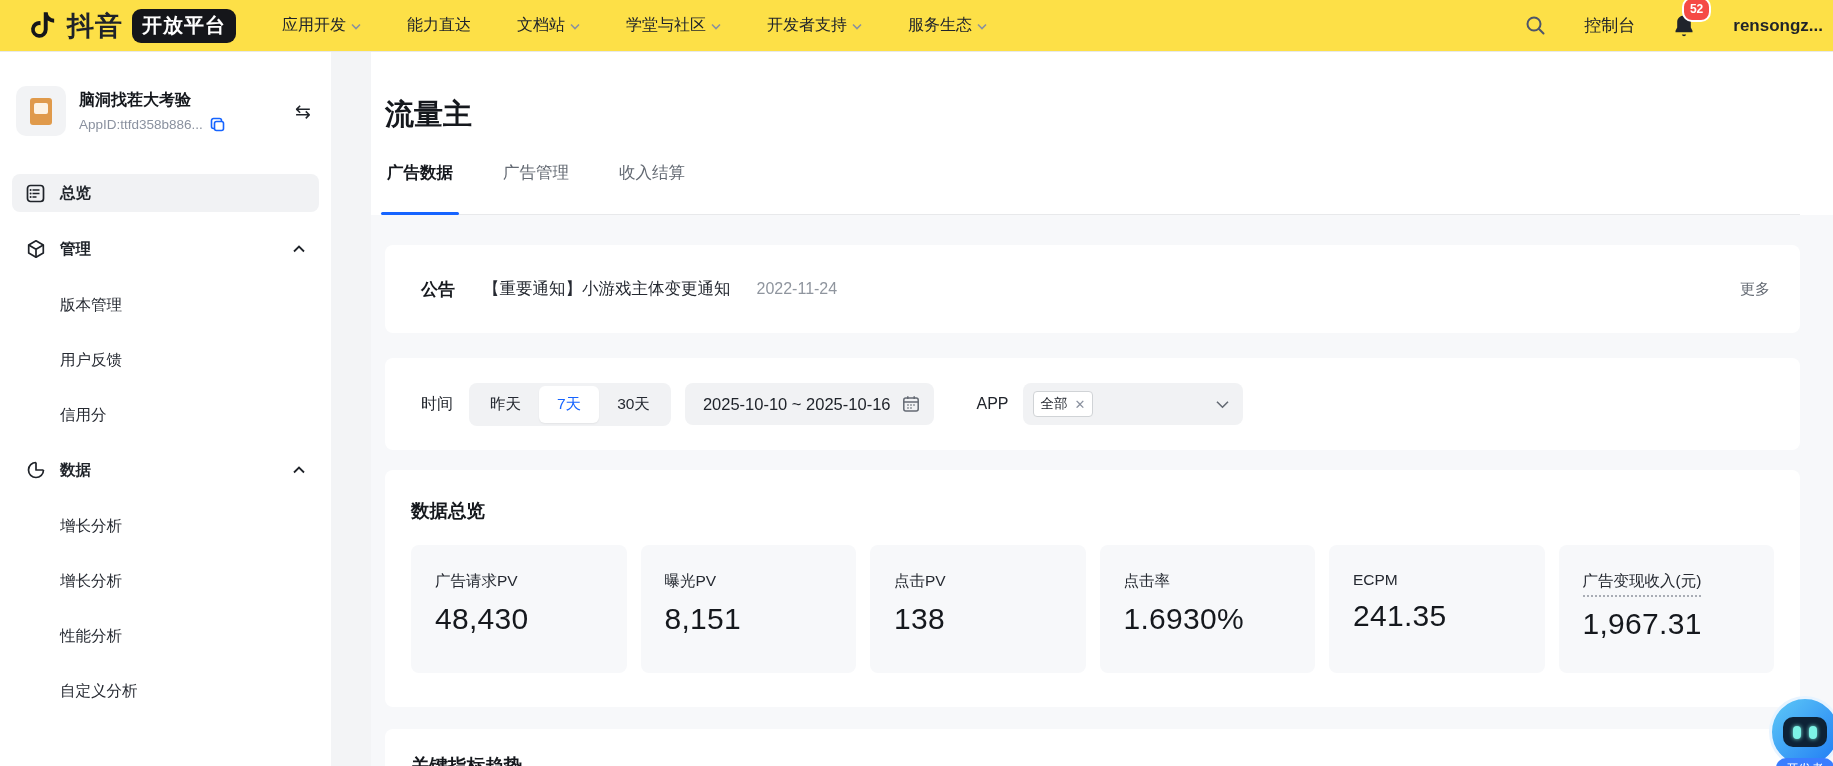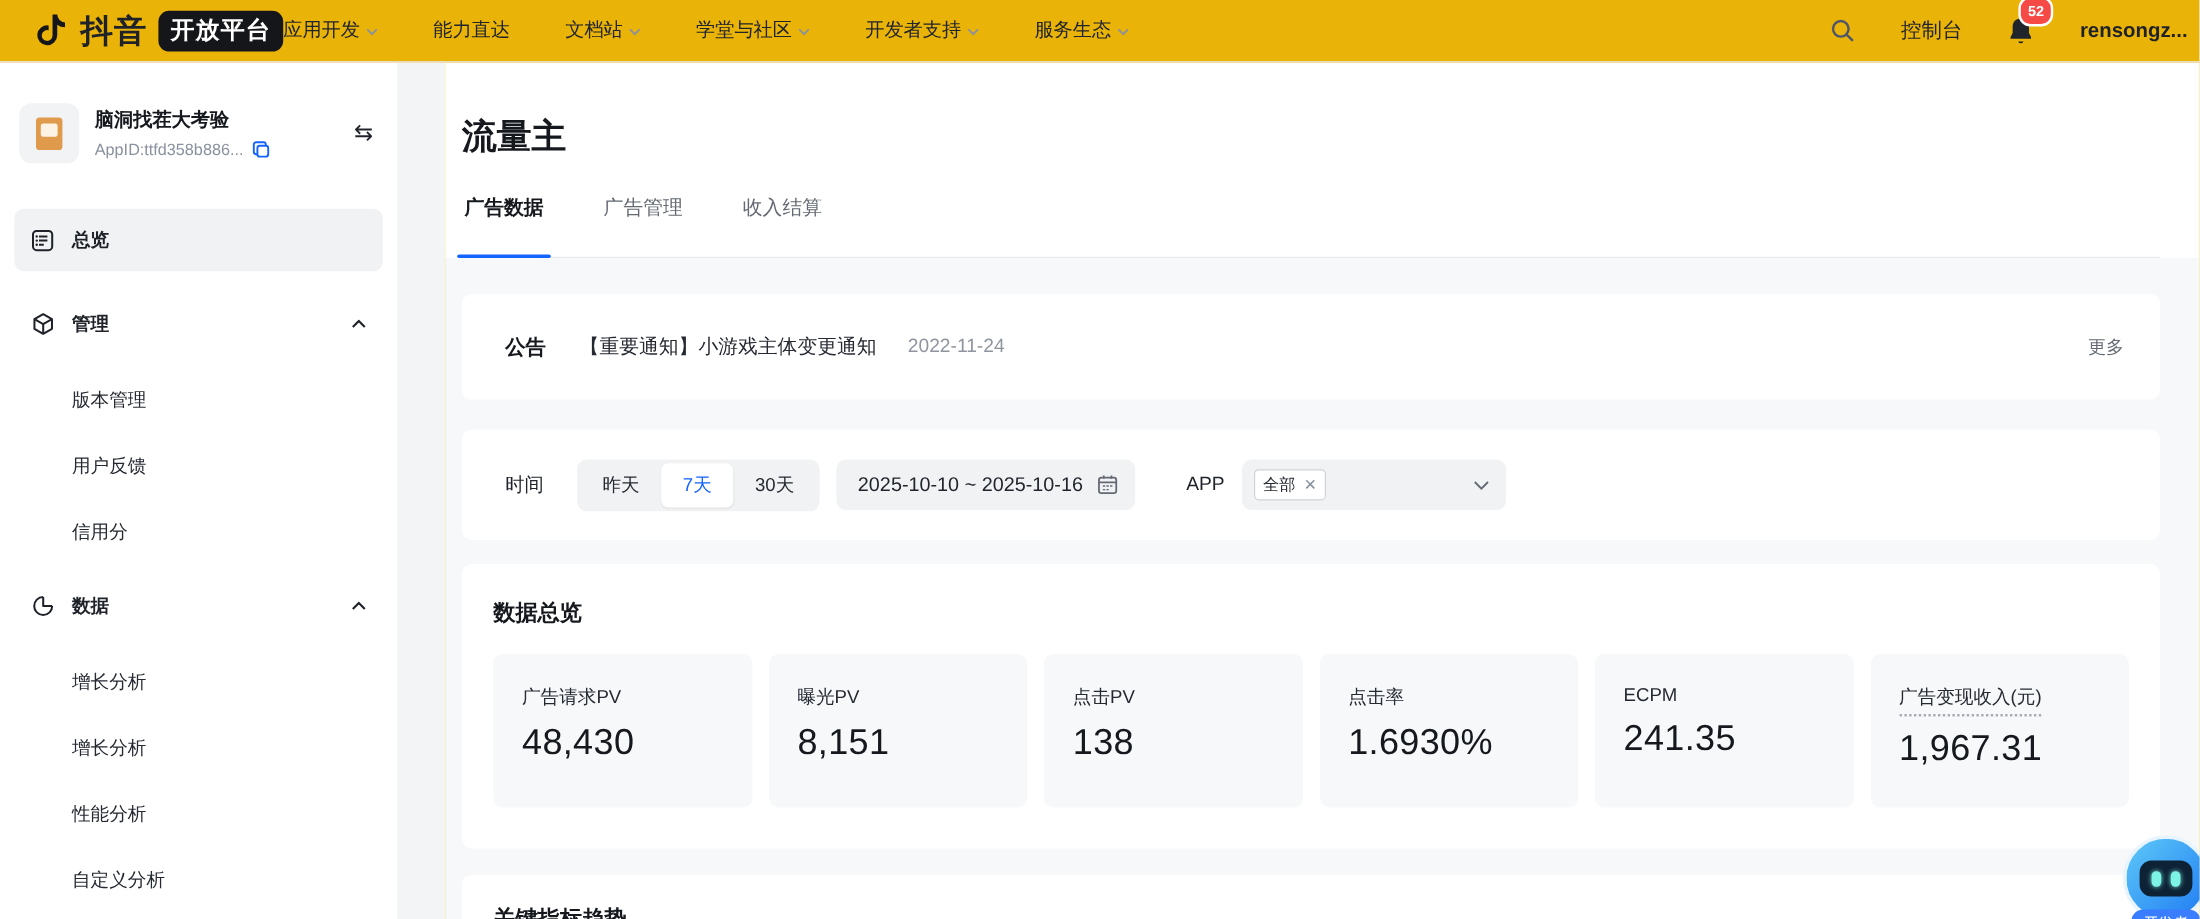--- a/index.html
+++ b/index.html
@@ -6,30 +6,30 @@
   html,body { width:1833px; height:766px; overflow:hidden; }
   body {
     font-family:"Liberation Sans","DejaVu Sans",sans-serif;
     background:#f3f4f6; color:#1f2329; position:relative;
   }
   svg { display:block; }
 
   
   .navbar {
     position:absolute; top:0; left:0; right:0; height:52px;
-    background:#eab308; border-bottom:1px solid #e8e9eb;
+    background:#fde047; border-bottom:1px solid #e8e9eb;
     display:flex; align-items:center; padding:0 10px 0 30px; z-index:30;
   }
   .brand { display:flex; align-items:center; gap:9px; }
   .brand-name { font-size:27px; font-weight:700; letter-spacing:1px; }
   .brand-badge {
     background:#15161a; color:#fff; font-size:20px; font-weight:700;
     padding:3px 10px 4px; border-radius:9px; letter-spacing:1px;
   }
-  .nav-menu { display:flex; align-items:flex-end; gap:46px; }
+  .nav-menu { display:flex; align-items:flex-end; gap:46px; margin-left:46px; }
   .nav-item { display:flex; align-items:center; gap:5px; font-size:16px; color:#20242b; cursor:pointer; }
   .nav-item .chev { color:#8a919f; margin-top:2px; }
   .nav-right { margin-left:auto; display:flex; align-items:center; gap:38px; }
   .icon-btn { color:#4e5569; cursor:pointer; }
   .console-link { font-size:17px; color:#20242b; cursor:pointer; }
   .bell-wrap { position:relative; cursor:pointer; }
   .bell-badge {
     position:absolute; top:-17px; right:-16px; background:#f54a45; color:#fff;
     font-size:12px; font-weight:700; line-height:1; padding:4px 6px 5px;
     border-radius:10px; border:2px solid #fff;
@@ -54,21 +54,21 @@
     border-radius:2px; background:#fdf3e4;
   }
   .app-meta { min-width:0; }
   .app-name { font-size:16px; font-weight:700; color:#15181d; white-space:nowrap; }
   .app-id-row { display:flex; align-items:center; gap:7px; margin-top:6px; }
   .app-id { font-size:13.5px; color:#8a919f; white-space:nowrap; }
   .swap-icon { margin-left:auto; font-size:19px; color:#1f2329; cursor:pointer; line-height:1; }
 
   .side-menu { margin-top:38px; }
   .side-item {
-    height:52px; margin:0 12px 18px; display:flex; align-items:center;
+    height:38px; margin:0 12px 18px; display:flex; align-items:center;
     padding:0 14px; border-radius:8px; cursor:pointer; font-size:15.5px;
   }
   .side-item.selected { background:#f1f2f4; }
   .side-item .s-icon { width:20px; margin-right:14px; color:#1f2329; flex:none; }
   .side-item .s-label { font-weight:700; color:#1f2329; }
   .side-item .s-chev { margin-left:auto; color:#1f2329; }
   .side-sub {
     height:38px; margin:0 12px 17px; display:flex; align-items:center;
     padding:0 14px 0 48px; border-radius:8px; cursor:pointer;
     font-size:15.5px; color:#252931;
@@ -93,21 +93,21 @@
   .card { background:#fff; border-radius:8px; }
 
   .announce { margin-top:30px; height:88px; display:flex; align-items:center; padding:0 30px 0 36px; }
   .announce-label { font-size:17px; font-weight:700; color:#15181d; }
   .announce-title { font-size:16.5px; color:#252931; margin-left:28px; cursor:pointer; }
   .announce-date { font-size:16px; color:#8f959e; margin-left:26px; }
   .announce-more { margin-left:auto; font-size:15px; color:#646a73; cursor:pointer; }
 
   .filterbar { margin-top:25px; height:92px; display:flex; align-items:center; padding:0 30px 0 36px; }
   .filter-label { font-size:16px; color:#20242b; }
-  .seg { display:flex; background:#f1f2f4; border-radius:8px; padding:3px; margin-left:28px; }
+  .seg { display:flex; background:#f1f2f4; border-radius:8px; padding:3px; margin-left:16px; }
   .seg-btn { font-size:15.5px; color:#252931; padding:8px 18px; border-radius:6px; cursor:pointer; white-space:nowrap; }
   .seg-btn.active { background:#fff; color:#1664ff; box-shadow:0 1px 2px rgba(0,0,0,.06); }
   .date-box {
     margin-left:14px; height:42px; background:#f1f2f4; border-radius:8px;
     display:flex; align-items:center; padding:0 14px 0 18px; cursor:pointer;
   }
   .date-text { font-size:16.5px; color:#20242b; white-space:nowrap; }
   .date-box .cal { margin-left:12px; color:#646a73; }
   .app-filter-label { margin-left:42px; font-size:16px; color:#20242b; }
   .select-box {

